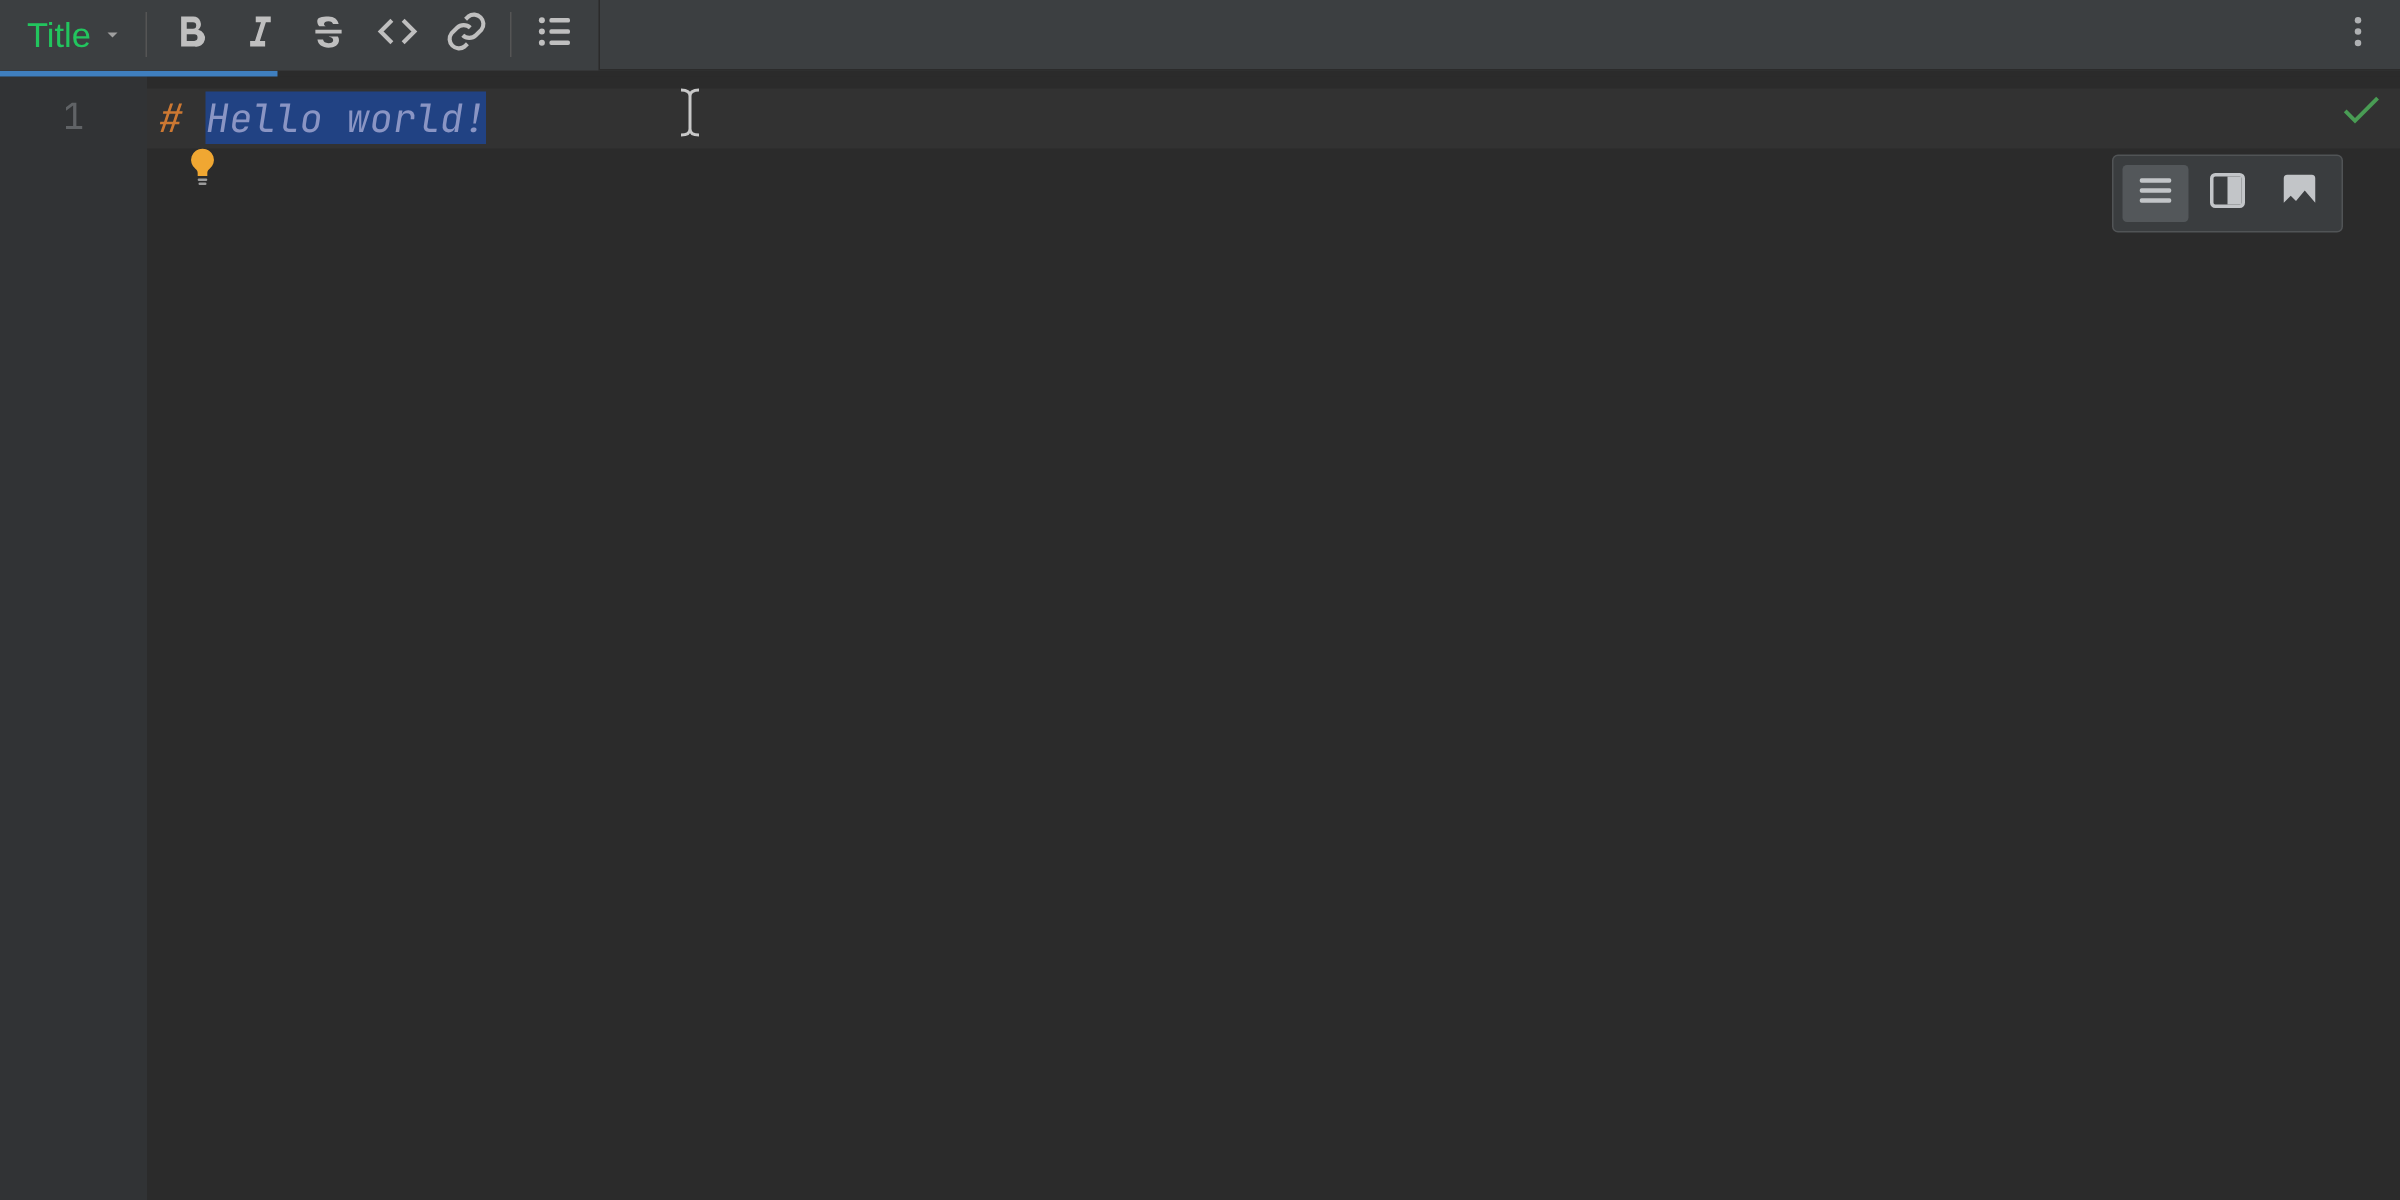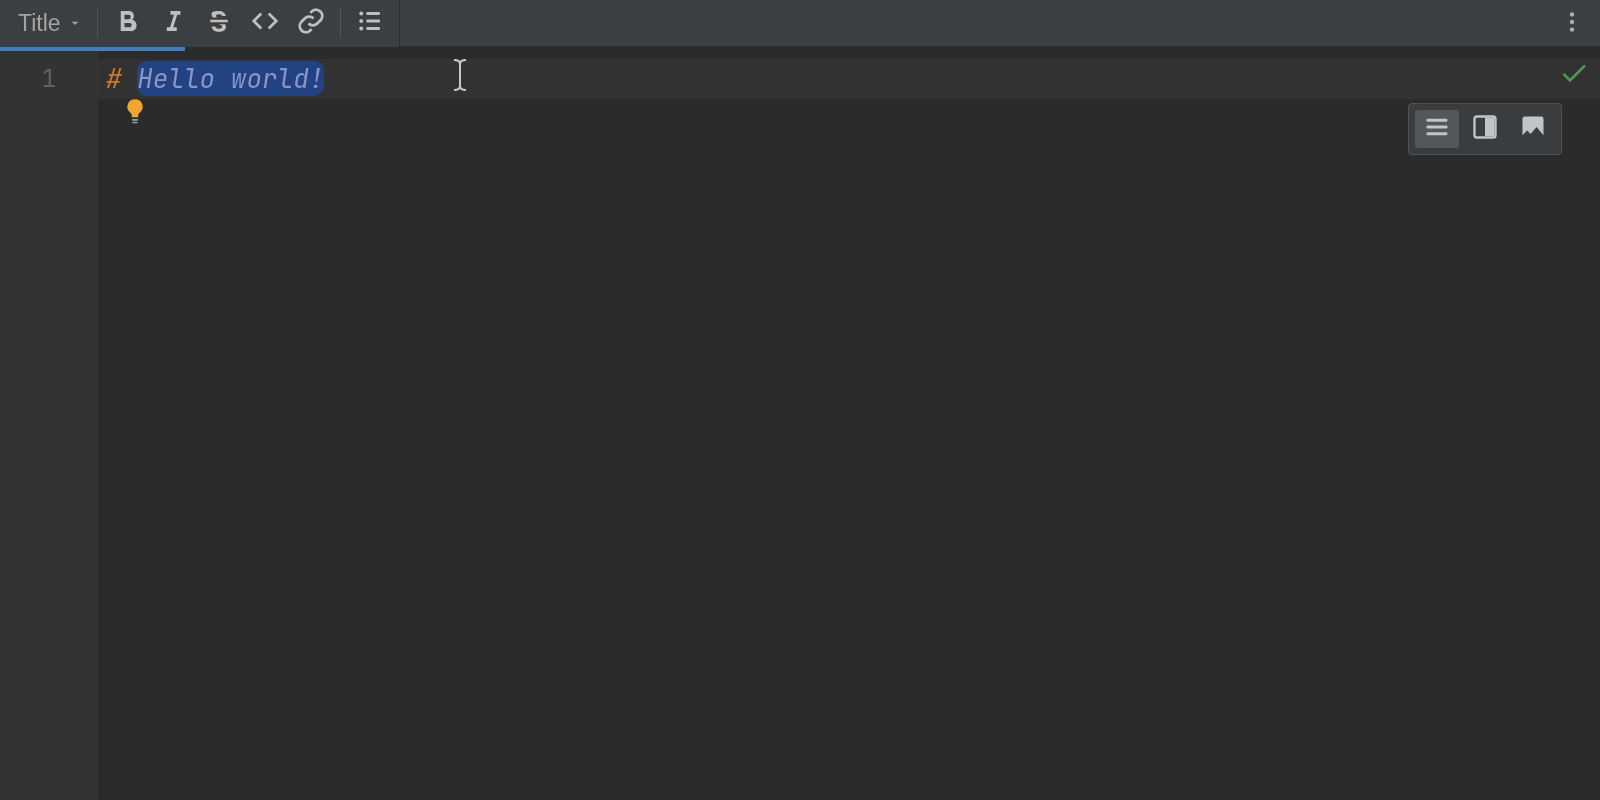--- a/index.html
+++ b/index.html
@@ -33,21 +33,21 @@
     padding: 0 6px 0 10px;
     border-right: 1px solid #2b2b2b;
   }
   .style-dropdown {
     display: flex;
     align-items: flex-start;
     gap: 6px;
     padding: 4px 8px;
     cursor: pointer;
     font-size: 23px;
-    color: #a3a3a3;
+    color: #22c55e;
   }
   .style-dropdown svg { width: 16px; height: 16px; fill: #a0a0a0; }
 
   .tool-sep {
     width: 1px;
     height: 30px;
     background: #555;
     margin: 0 6px;
   }
 
@@ -124,21 +124,20 @@
     padding-left: 8px;
     white-space: pre;
     position: relative;
   }
   .code-line.active { background: #323232; }
   .hash { color: #cc7832; font-style: italic; }
   .text-sel {
     background: #214283;
     color: #8a95c4;
     font-style: italic;
-    border-radius: 10px;
   }
 
   
   .ibeam {
     position: absolute;
     left: 350px;
     top: 6px;
     width: 24px;
     height: 36px;
     pointer-events: none;

